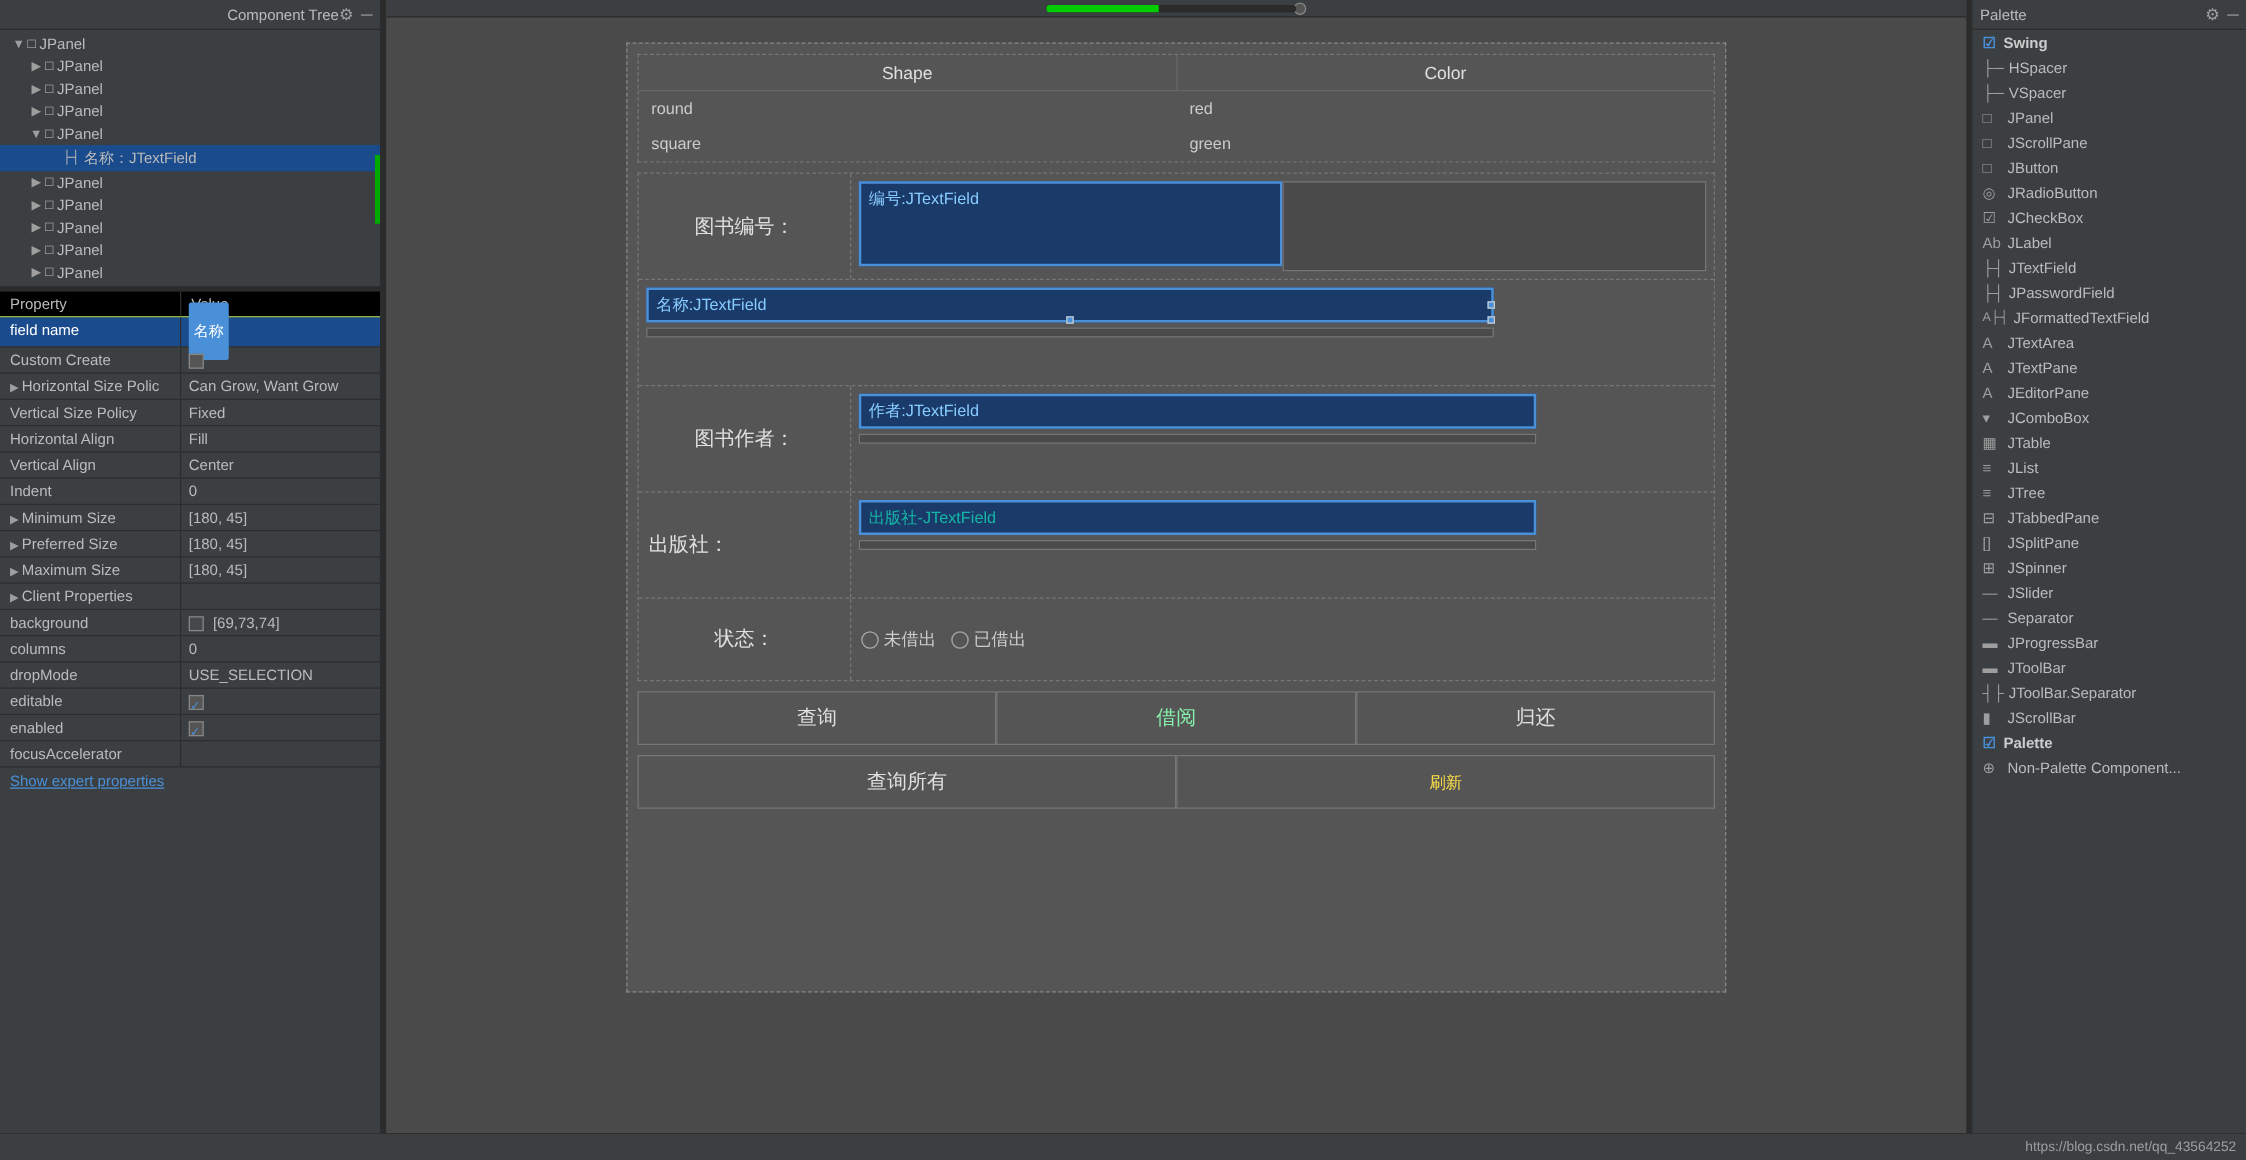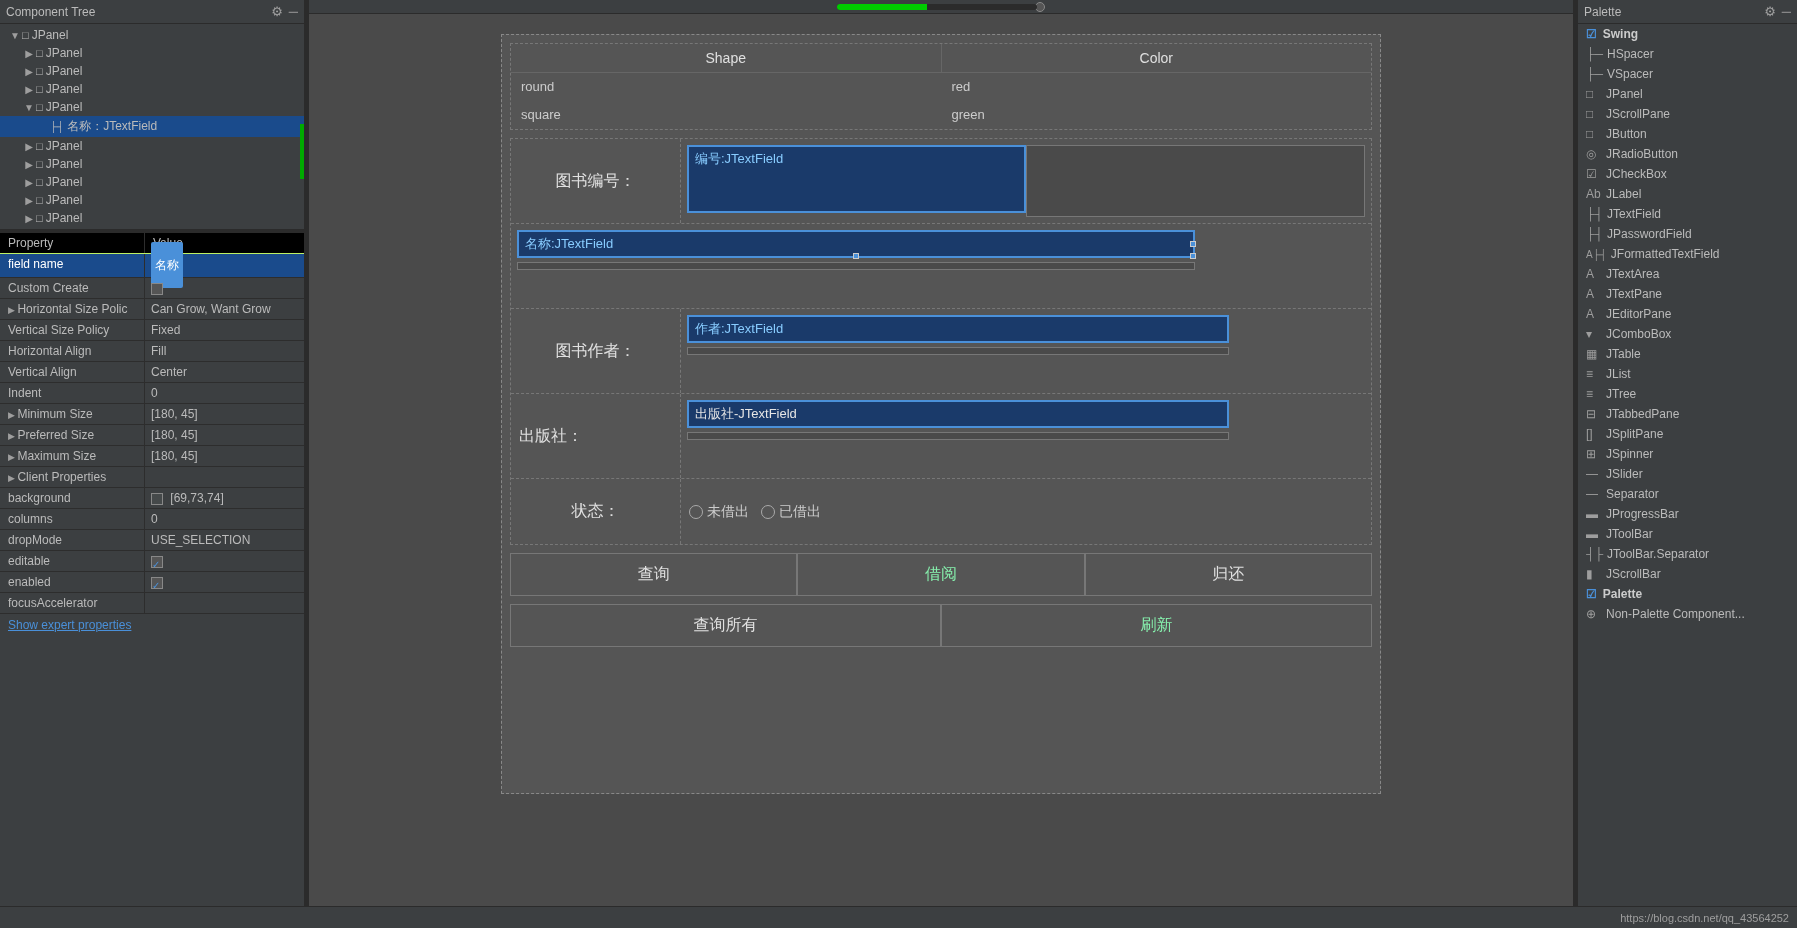--- a/index.html
+++ b/index.html
@@ -20,21 +20,21 @@
       display: flex;
       flex-direction: column;
       background: #3c3f41;
       border-right: 1px solid #2b2b2b;
     }
     .panel-header {
       background: #3c3f41;
       padding: 4px 6px;
       display: flex;
       align-items: center;
-      justify-content: space-between;
+      justify-content: flex-end;
       border-bottom: 1px solid #2b2b2b;
       font-size: 12px;
       color: #bbbbbb;
     }
     .panel-header-icons {
       display: flex;
       gap: 6px;
     }
     .header-icon {
       cursor: pointer;
@@ -593,21 +593,21 @@
             <div style="background:#1a3a6a; border:2px solid #4a90d9; color:#88ccff; font-size:13px; padding:3px 6px; margin-bottom:4px; width:80%;">作者:JTextField</div>
             <div style="border:1px solid #777; background:#4a4a4a; color:#bbb; font-size:12px; padding:3px 6px; width:80%;"></div>
           </div>
         </div>
 
         <div style="display:flex; border-bottom:1px dashed #777; min-height:85px;">
           <div style="width:170px; min-width:170px; border-right:1px dashed #777; display:flex; align-items:center; ">
             <span class="form-label">出版社：</span>
           </div>
           <div style="flex:1; display:flex; flex-direction:column; padding:6px; justify-content:flex-start;">
-            <div style="background:#1a3a6a; border:2px solid #4a90d9; color:#e5e5e5; font-size:13px; padding:3px 6px; margin-bottom:4px; width:80%;">出版社-JTextField</div>
+            <div style="background:#1a3a6a; border:2px solid #4a90d9; color:#14b8a6; font-size:13px; padding:3px 6px; margin-bottom:4px; width:80%;">出版社-JTextField</div>
             <div style="border:1px solid #777; background:#4a4a4a; color:#bbb; font-size:12px; padding:3px 6px; width:80%;"></div>
           </div>
         </div>
 
         <div style="display:flex; min-height:65px;">
           <div style="width:170px; min-width:170px; border-right:1px dashed #777; display:flex; align-items:center; justify-content:center;">
             <span class="form-label">状态：</span>
           </div>
           <div style="flex:1; display:flex; align-items:center; padding:8px; gap:12px;">
             <div class="radio-item">
@@ -622,21 +622,21 @@
         </div>
       </div>
 
       <div style="display:flex; gap:0; margin:8px;">
         <button style="flex:1; background:#555; border:1px solid #777; color:#e0e0e0; font-size:16px; padding:10px 0; cursor:pointer;">查询</button>
         <button style="flex:1; background:#555; border:1px solid #777; color:#86efac; font-size:16px; padding:10px 0; cursor:pointer;">借阅</button>
         <button style="flex:1; background:#555; border:1px solid #777; color:#e0e0e0; font-size:16px; padding:10px 0; cursor:pointer;">归还</button>
       </div>
       <div style="display:flex; gap:0; margin:8px;">
         <button style="flex:1; background:#555; border:1px solid #777; color:#e0e0e0; font-size:16px; padding:10px 0; cursor:pointer;">查询所有</button>
-        <button style="flex:1; background:#555; border:1px solid #777; color:#86efac; font-size:16px; padding:2px 0; cursor:pointer;">刷新</button>
+        <button style="flex:1; background:#555; border:1px solid #777; color:#fde047; font-size:13px; padding:2px 0; cursor:pointer;">刷新</button>
       </div>
     </div>
   </div>
 </div>
 
 <div class="v-resizer"></div>
 
 <div class="right-panel">
   <div class="palette-header">
     <span>Palette</span>

